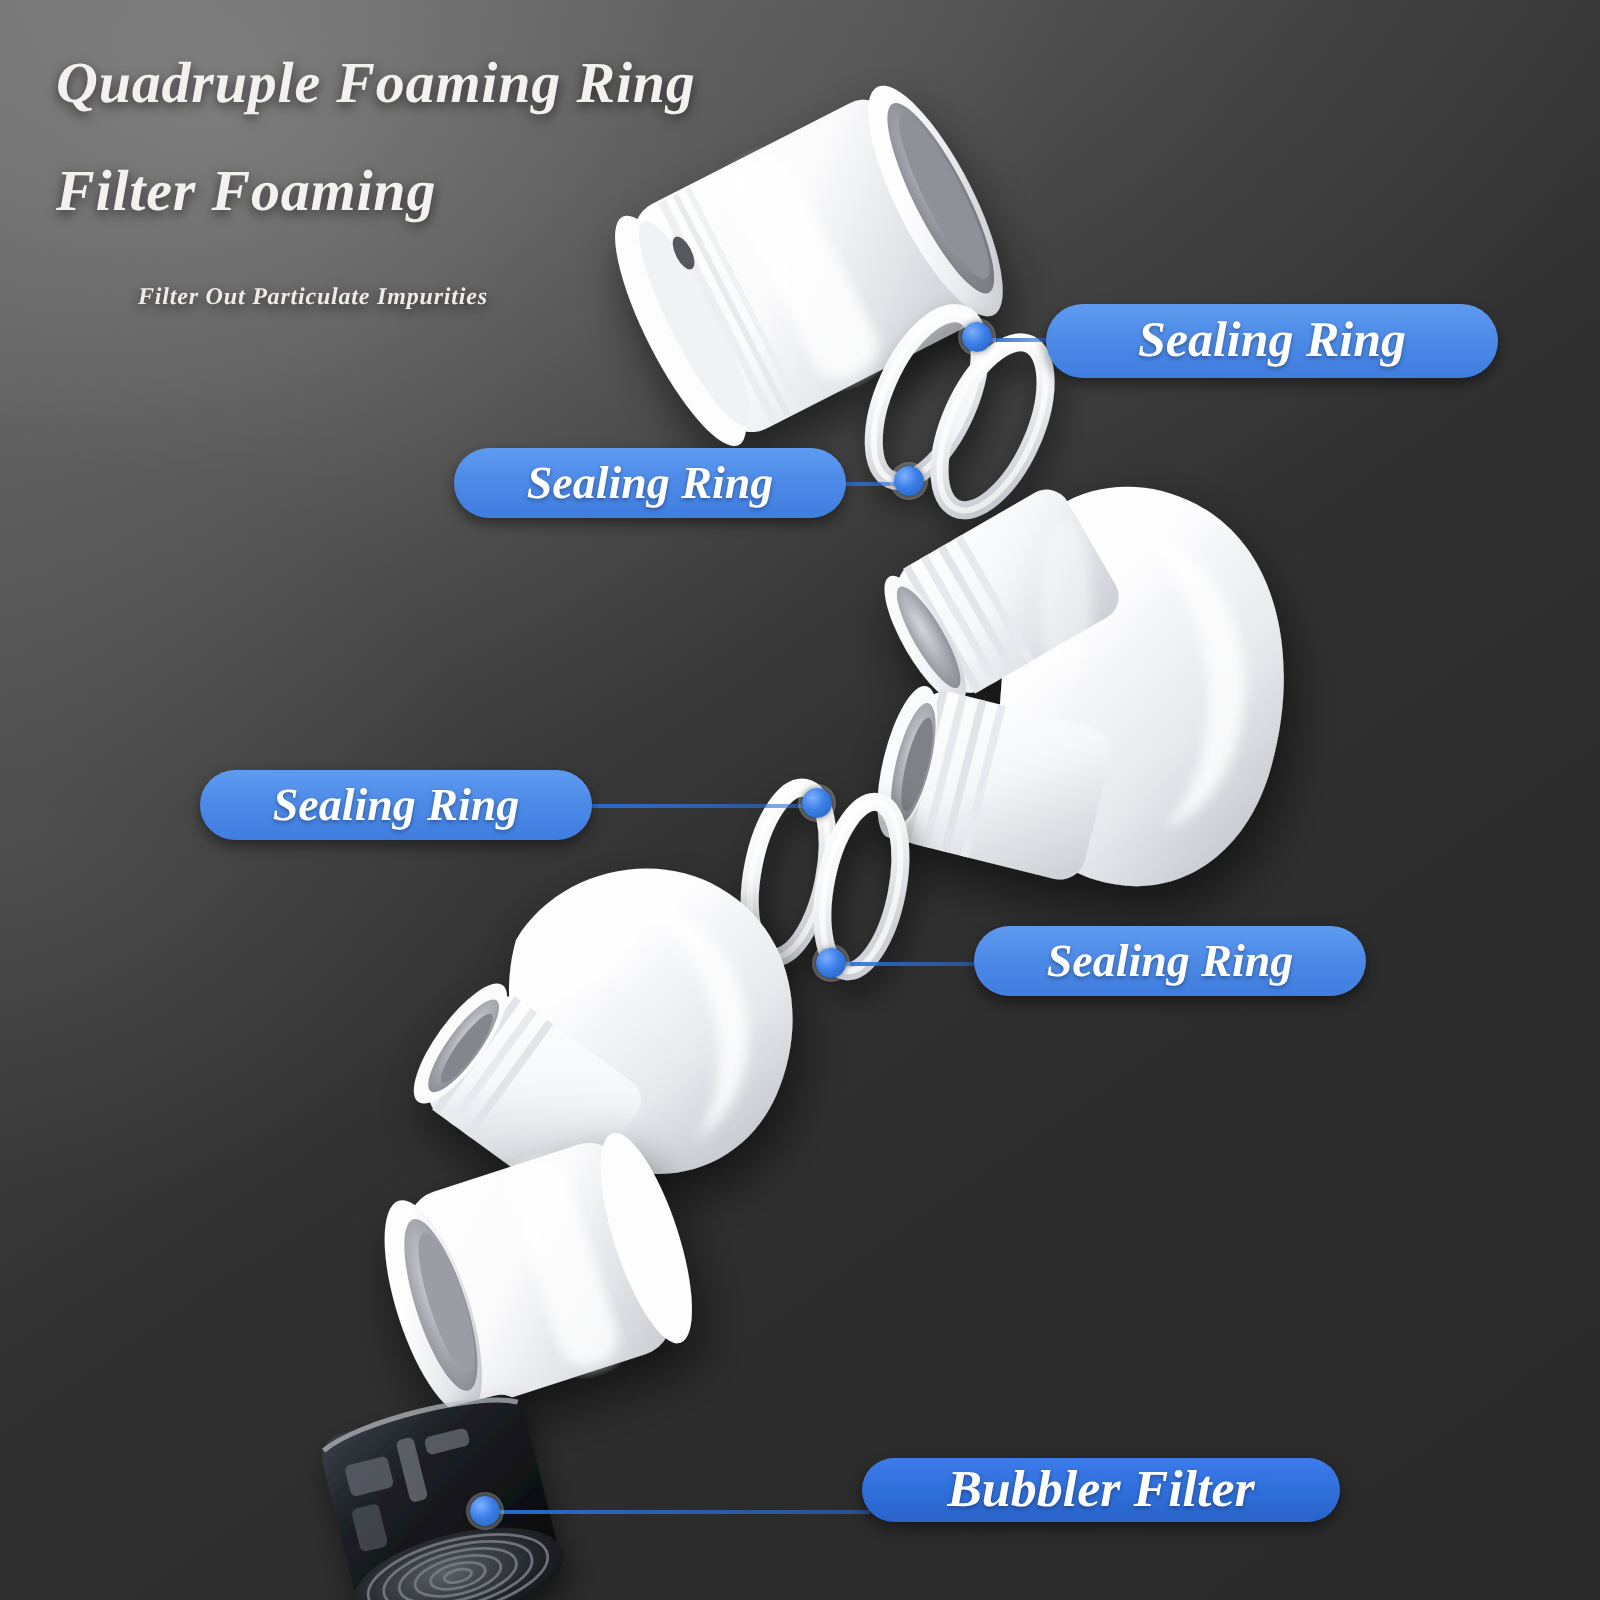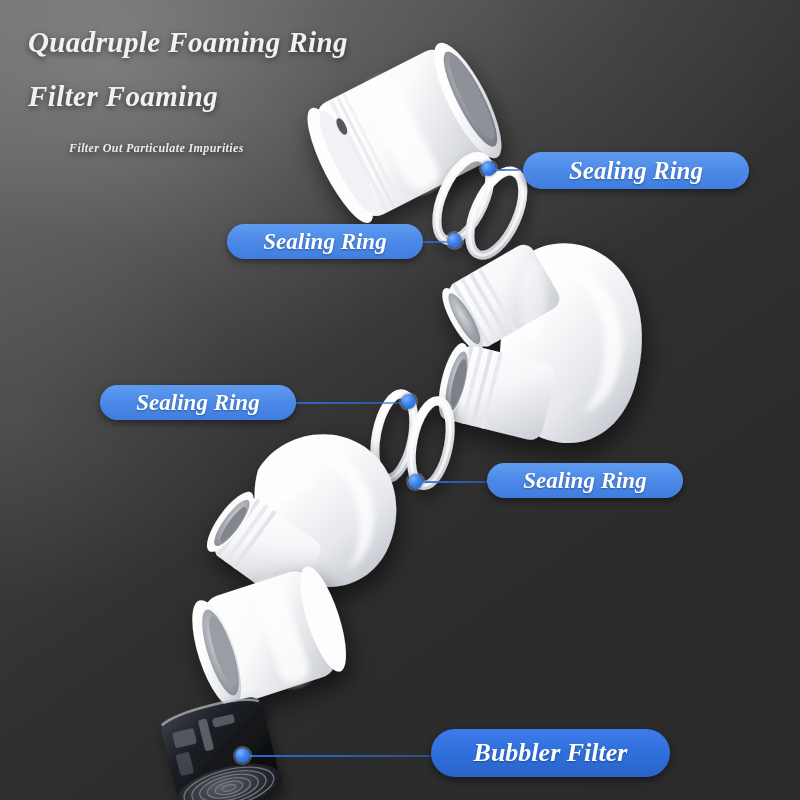--- a/index.html
+++ b/index.html
@@ -252,17 +252,17 @@
       <div class="lead" style="left: 420px; top: 241px; width: 30px;"></div>
       <div class="pill light" style="left: 227px; top: 224px; width: 196px; height: 35px; font-size: 23px;">Sealing Ring</div>
       <div class="dot" style="left: 447px; top: 233px;"></div>
       <div class="lead" style="left: 293px; top: 402px; width: 112px;"></div>
       <div class="pill light" style="left: 100px; top: 385px; width: 196px; height: 35px; font-size: 23px;">Sealing Ring</div>
       <div class="dot" style="left: 401px; top: 394px;"></div>
       <div class="lead" style="left: 420px; top: 481px; width: 70px;"></div>
       <div class="pill light" style="left: 487px; top: 463px; width: 196px; height: 35px; font-size: 23px;">Sealing Ring</div>
       <div class="dot" style="left: 408px; top: 474px;"></div>
       <div class="lead" style="left: 248px; top: 755px; width: 187px;"></div>
-      <div class="pill deep" style="left: 431px; top: 729px; width: 239px; height: 48px; font-size: 26px;">Bubbler Filter</div>
+      <div class="pill deep" style="left: 431px; top: 729px; width: 239px; height: 32px; font-size: 26px;">Bubbler Filter</div>
       <div class="dot" style="left: 235px; top: 748px;"></div>
     </div>
 
 </div>
 
 </body></html>

